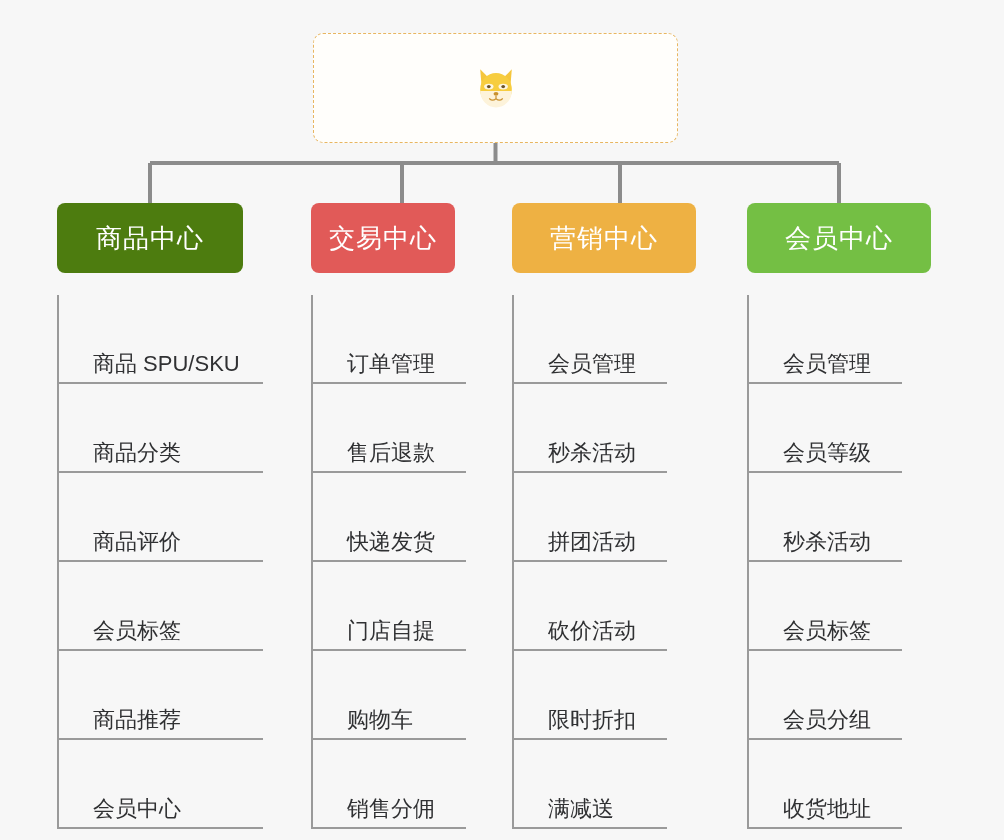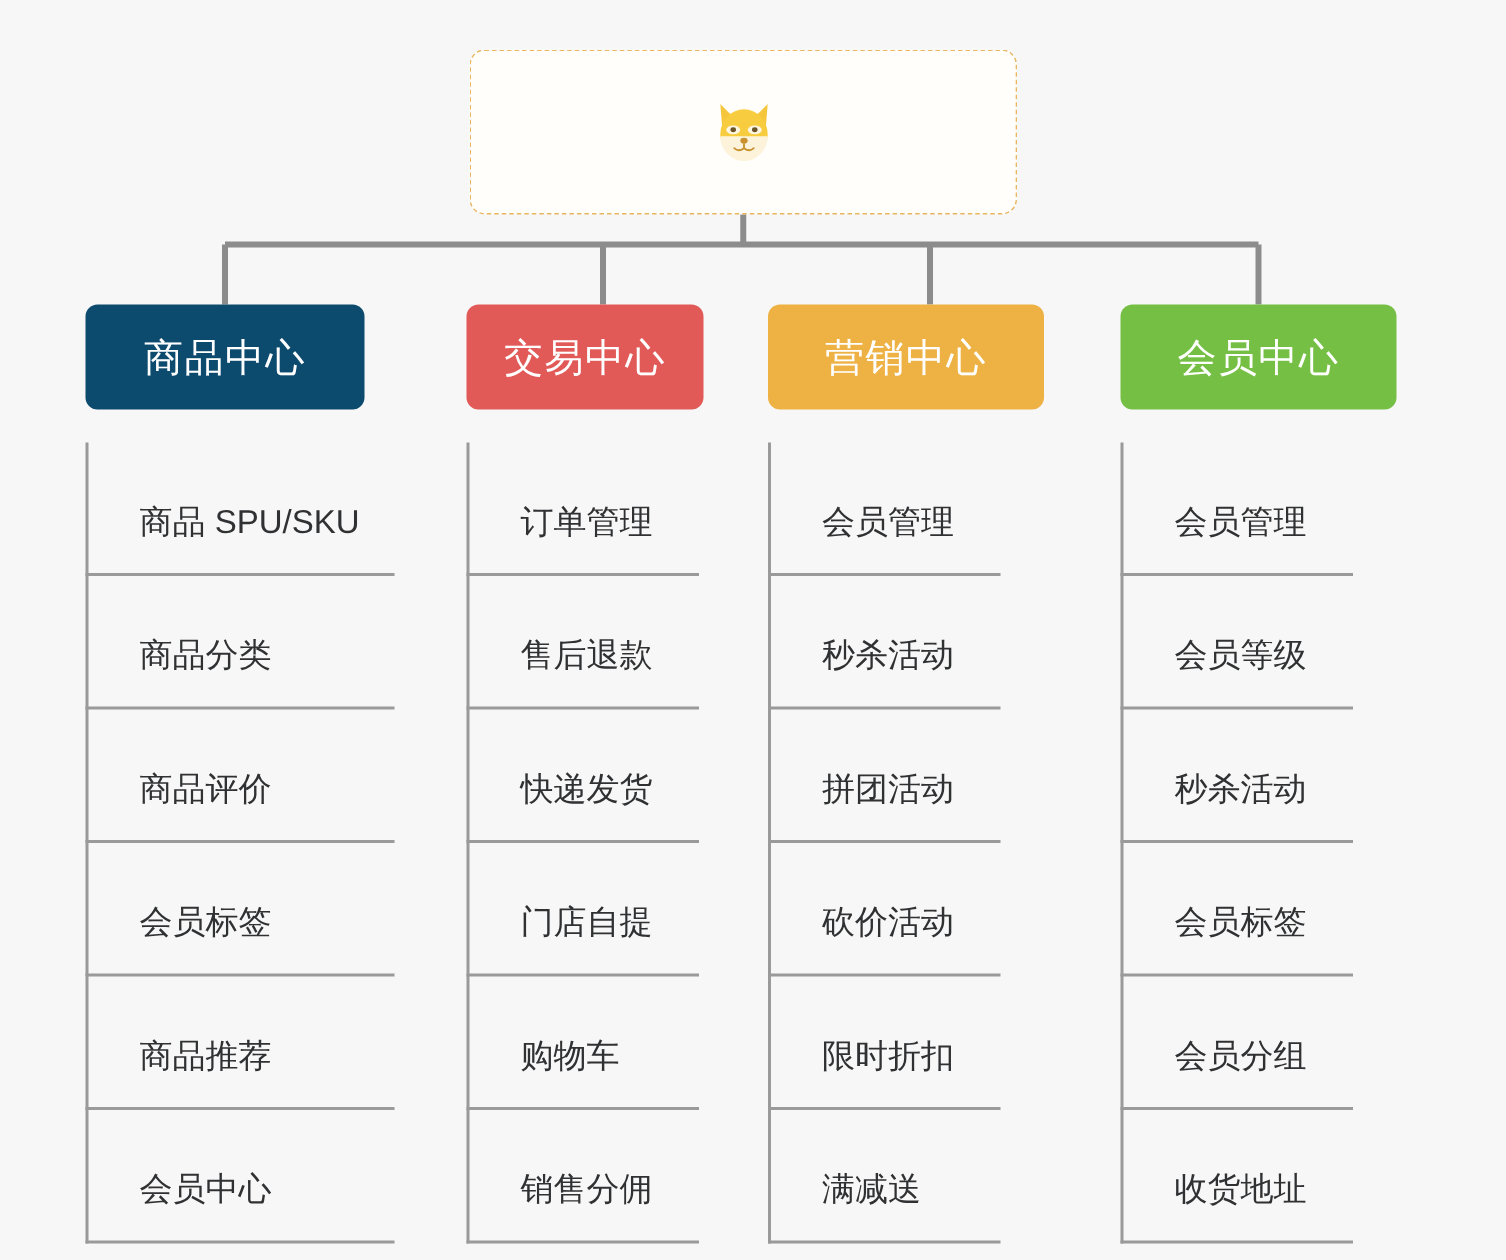--- a/index.html
+++ b/index.html
@@ -100,21 +100,21 @@
   .leaf-underline {
     position: absolute;
     left: 0;
     bottom: 0;
     height: 2px;
     background: #9a9a9a;
   }
   .leaf-label {
     font-size: 22px;
     color: #303133;
-    padding: 0 0 24px 36px;
+    padding: 0 0 8px 36px;
     white-space: nowrap;
     line-height: 1.1;
   }
 </style>
 </head>
 <body>
 
 <div id="mindmap">
 
   <svg class="connectors" viewBox="0 0 1004 840" xmlns="http://www.w3.org/2000/svg">
@@ -138,21 +138,21 @@
       <ellipse cx="42" cy="30" rx="6.5" ry="4" fill="#fdf6e3"></ellipse>
       <ellipse cx="22" cy="30" rx="2.6" ry="2.3" fill="#6b5326"></ellipse>
       <ellipse cx="42" cy="30" rx="2.6" ry="2.3" fill="#6b5326"></ellipse>
       <ellipse cx="32" cy="40" rx="3.4" ry="2.6" fill="#c9912f"></ellipse>
       <path d="M32 43 L32 47 M32 47 q-5 4 -9 0 M32 47 q5 4 9 0" stroke="#c9912f" stroke-width="1.7" fill="none" stroke-linecap="round"></path>
     </svg>
   </div>
 
   <div id="branches">
       <div class="branch" style="left: 57px; width: 186px;">
-        <div class="branch-header" style="background: #0c4a6e; width: 186px;">
+        <div class="branch-header" style="background: #4d7c0f; width: 186px;">
           <span>商品中心</span>
         </div>
         <div class="leaf-list" style="height: 534px;">
           <div class="leaf-spine"></div>
           <div class="leaf-item">
             <span class="leaf-label">商品 SPU/SKU</span>
             <div class="leaf-underline" style="width: 206px;"></div>
           </div>
           <div class="leaf-item">
             <span class="leaf-label">商品分类</span>
@@ -170,21 +170,21 @@
             <span class="leaf-label">商品推荐</span>
             <div class="leaf-underline" style="width: 206px;"></div>
           </div>
           <div class="leaf-item">
             <span class="leaf-label">会员中心</span>
             <div class="leaf-underline" style="width: 206px;"></div>
           </div>
         </div>
       </div>
       <div class="branch" style="left: 311px; width: 182px;">
-        <div class="branch-header" style="background: rgb(225, 90, 88); width: 158px;">
+        <div class="branch-header" style="background: rgb(225, 90, 88); width: 144px;">
           <span>交易中心</span>
         </div>
         <div class="leaf-list" style="height: 534px;">
           <div class="leaf-spine"></div>
           <div class="leaf-item">
             <span class="leaf-label">订单管理</span>
             <div class="leaf-underline" style="width: 155px;"></div>
           </div>
           <div class="leaf-item">
             <span class="leaf-label">售后退款</span>

